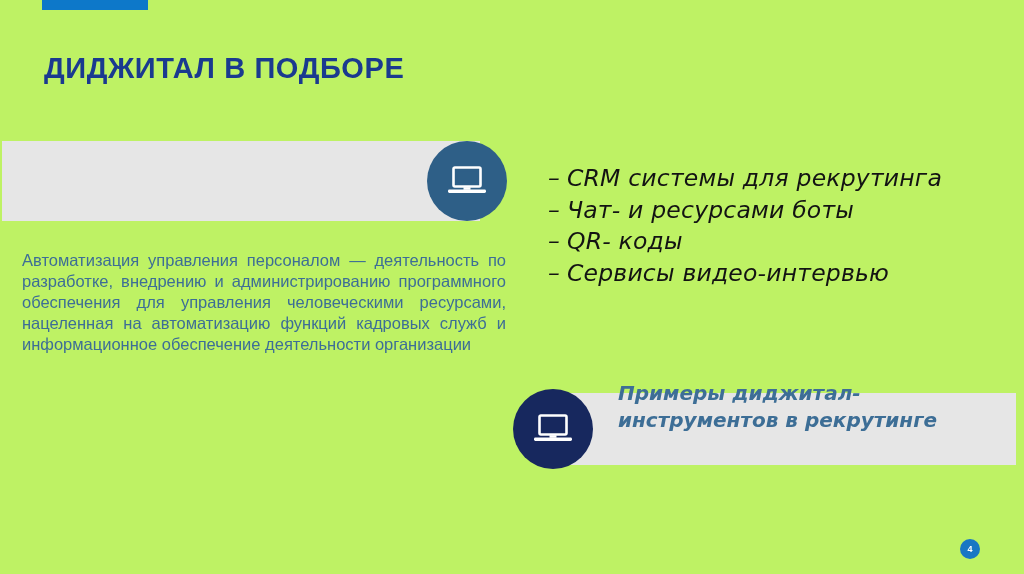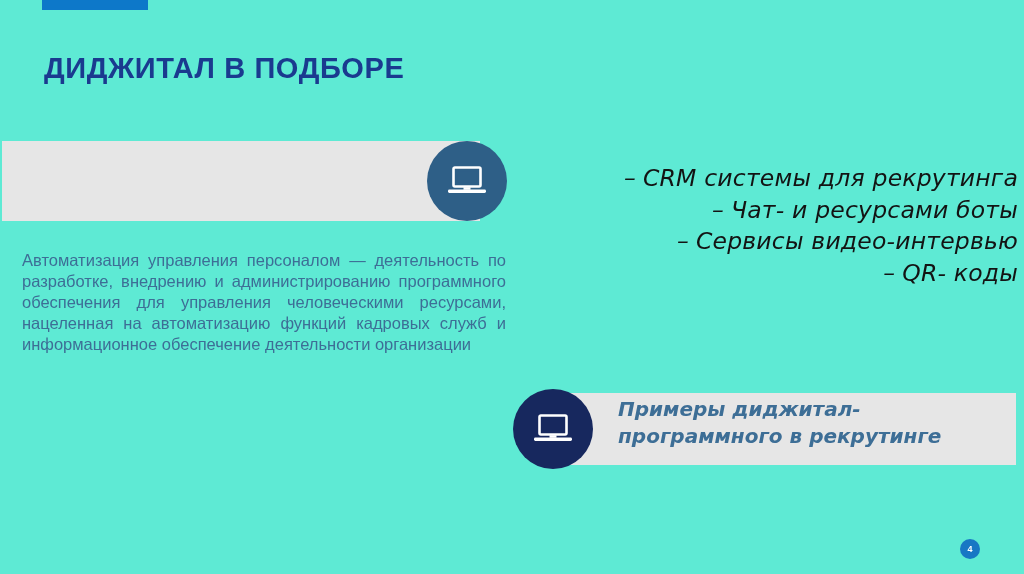--- a/index.html
+++ b/index.html
@@ -5,21 +5,21 @@
   * { margin:0; padding:0; box-sizing:border-box; }
   html, body {
     width:1024px; height:574px;
     background:#ffffff;
     font-family:"Liberation Sans", sans-serif;
     overflow:hidden;
   }
   #slide {
     position:relative;
     width:1024px; height:574px;
-    background:#5eead4;
+    background:#bef264;
   }
 
   
   #accent-bar {
     position:absolute;
     left:42px; top:0px;
     width:106px; height:10px;
     background:#0d78c9;
   }
 
@@ -75,21 +75,20 @@
     list-style:none;
   }
   #tools-list li {
     font-family:"DejaVu Sans", sans-serif;
     font-style:italic;
     font-size:23.5px;
     line-height:31.5px;
     color:#131313;
     white-space:nowrap;
     letter-spacing:0.2px;
-    text-align:right;
   }
   #tools-list li .dash { margin-right:7px; }
 
   
   #lower-band {
     position:absolute;
     left:553px; top:393px;
     width:463px; height:72px;
     background:#e6e6e6;
   }
@@ -100,21 +99,21 @@
     left:513px; top:389px;
     width:80px; height:80px;
     border-radius:50%;
     background:#17285e;
     display:flex; align-items:center; justify-content:center;
   }
 
   
   #examples-caption {
     position:absolute;
-    left:618px; top:396px;
+    left:618px; top:380px;
     width:400px;
     font-family:"DejaVu Sans", sans-serif;
     font-style:italic;
     font-weight:bold;
     font-size:20px;
     line-height:27px;
     color:#3d6e96;
   }
   #examples-caption .cap-line { display:block; white-space:nowrap; }
 
@@ -154,37 +153,37 @@
         <rect x="17.5" y="22.2" width="7" height="2.6" fill="#ffffff"></rect>
       </svg>
     </span>
   </div>
 
   <div id="definition-paragraph">Автоматизация управления персоналом — деятельность по разработке, внедрению и администрированию программного обеспечения для управления человеческими ресурсами, нацеленная на автоматизацию функций кадровых служб и информационное обеспечение деятельности организации</div>
 
   <ul id="tools-list">
     <li><span class="dash">–</span><span>CRM системы для рекрутинга</span></li>
     <li><span class="dash">–</span><span>Чат- и ресурсами боты</span></li>
+    <li><span class="dash">–</span><span>QR- коды</span></li>
     <li><span class="dash">–</span><span>Сервисы видео-интервью</span></li>
-    <li><span class="dash">–</span><span>QR- коды</span></li>
   </ul>
 
   <div id="lower-band"></div>
 
   <div id="lower-circle">
     <span>
       <svg class="laptop-svg" width="42" height="32" viewBox="0 0 42 32" aria-hidden="true">
         <rect x="7.5" y="2.5" width="27" height="19" rx="1.4" fill="none" stroke="#ffffff" stroke-width="2.6"></rect>
         <rect x="11.5" y="6.5" width="19" height="11" fill="#17285e"></rect>
         <rect x="2" y="24.5" width="38" height="3.4" rx="1.4" fill="#ffffff"></rect>
         <rect x="17.5" y="22.2" width="7" height="2.6" fill="#ffffff"></rect>
       </svg>
     </span>
   </div>
 
   <div id="examples-caption">
     <span class="cap-line">Примеры диджитал-</span>
-    <span class="cap-line">программного в рекрутинге</span>
+    <span class="cap-line">инструментов в рекрутинге</span>
   </div>
 
   <div id="page-badge">4</div>
 
 </div>
 
 </body></html>

